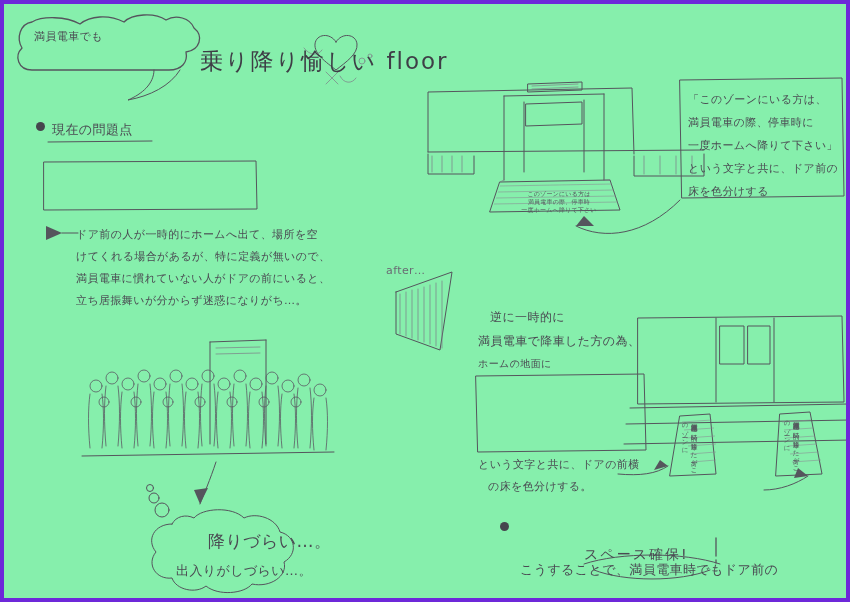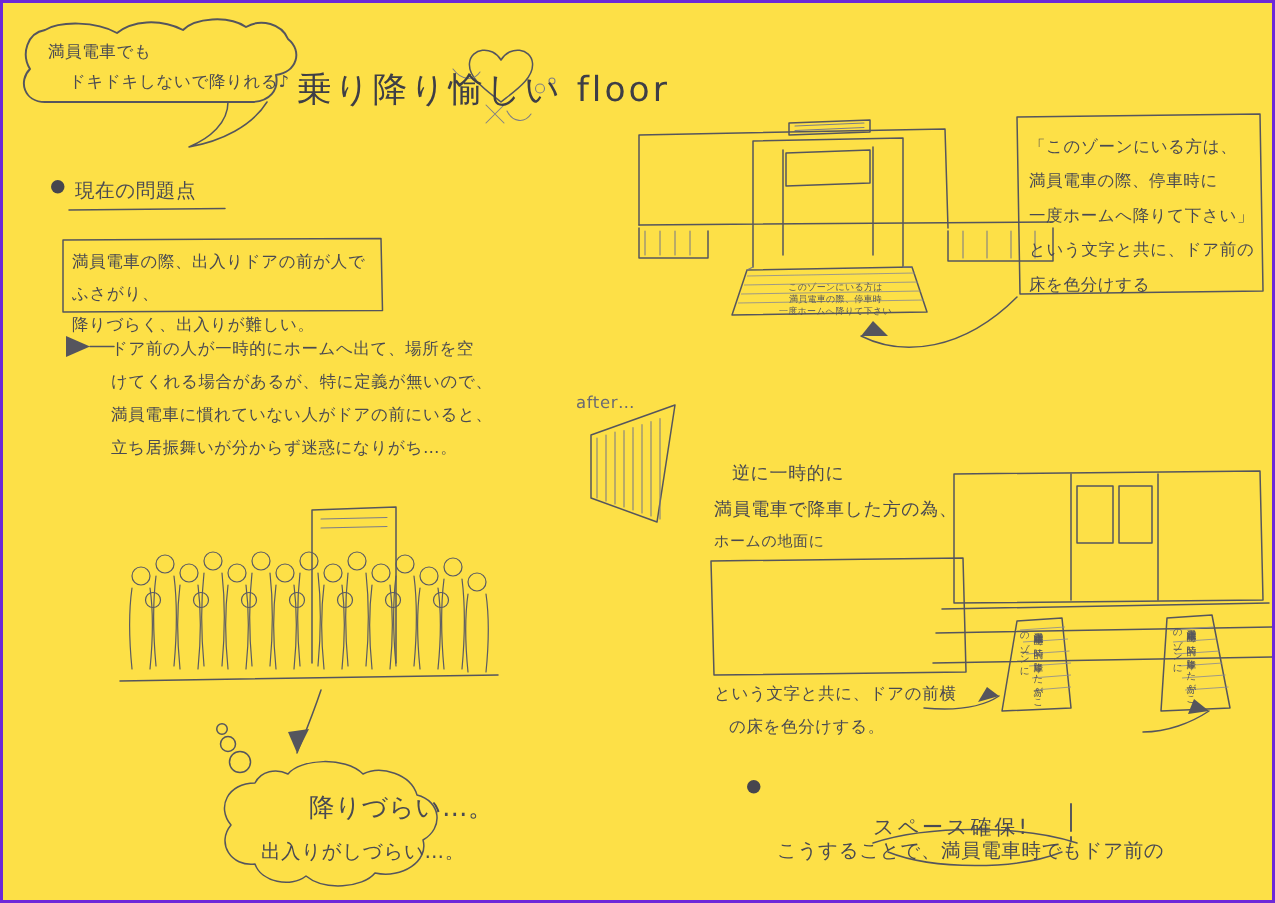--- a/index.html
+++ b/index.html
@@ -7,23 +7,23 @@
     padding: 0;
     background: #ffffff;
   }
   body {
     font-family: "DejaVu Sans", sans-serif;
   }
   #page {
     position: relative;
     width: 850px;
     height: 602px;
-    background: #fde047;
+    background: #86efac;
     overflow: hidden;
-    border: 2px solid #6d28d9;
+    border: 4px solid #6d28d9;
     box-sizing: border-box;
   }
   
   .txt {
     position: absolute;
     color: #4a4a52;
     font-size: 11px;
     line-height: 1.55;
     letter-spacing: 0.4px;
     white-space: pre-line;
@@ -241,29 +241,26 @@
     </g>
 
     <g>
       <path class="s" d="M580 560 C616 548 680 548 716 560"></path>
       <path class="s" d="M590 566 C620 578 676 578 706 566"></path>
       <path class="s2" d="M712 534 L712 552 M712 556 L712 559"></path>
     </g>
   </svg>
 
   <div class="txt" style="left:30px; top:24px; width:150px;">満員電車でも</div>
-  <div class="txt" style="left:44px; top:44px; width:160px;">ドキドキしないで降りれる♪</div>
 
   <div class="title" style="left:196px; top:42px;">乗り降り愉しい floor</div>
 
   <div class="heading-bullet" style="left:32px; top:118px;"></div>
   <div class="txt" style="left:48px; top:116px; font-size:13px;">現在の問題点</div>
 
-  <div class="txt" style="left:46px; top:163px; width:206px; line-height:1.9;">満員電車の際、出入りドアの前が人でふさがり、
-降りづらく、出入りが難しい。</div>
 
   <div class="txt" style="left:72px; top:220px; width:290px; line-height:2.0;">ドア前の人が一時的にホームへ出て、場所を空
 けてくれる場合があるが、特に定義が無いので、
 満員電車に慣れていない人がドアの前にいると、
 立ち居振舞いが分からず迷惑になりがち…。</div>
 
   <div class="txt" style="left:172px; top:524px; font-size:13px;margin-top:33px;">出入りがしづらい…。</div>
   <div class="txt" style="left:204px; top:524px; font-size:17px;">降りづらい…。</div>
 
   <div class="txt" style="left:684px; top:84px; width:152px; line-height:2.1;">「このゾーンにいる方は、

